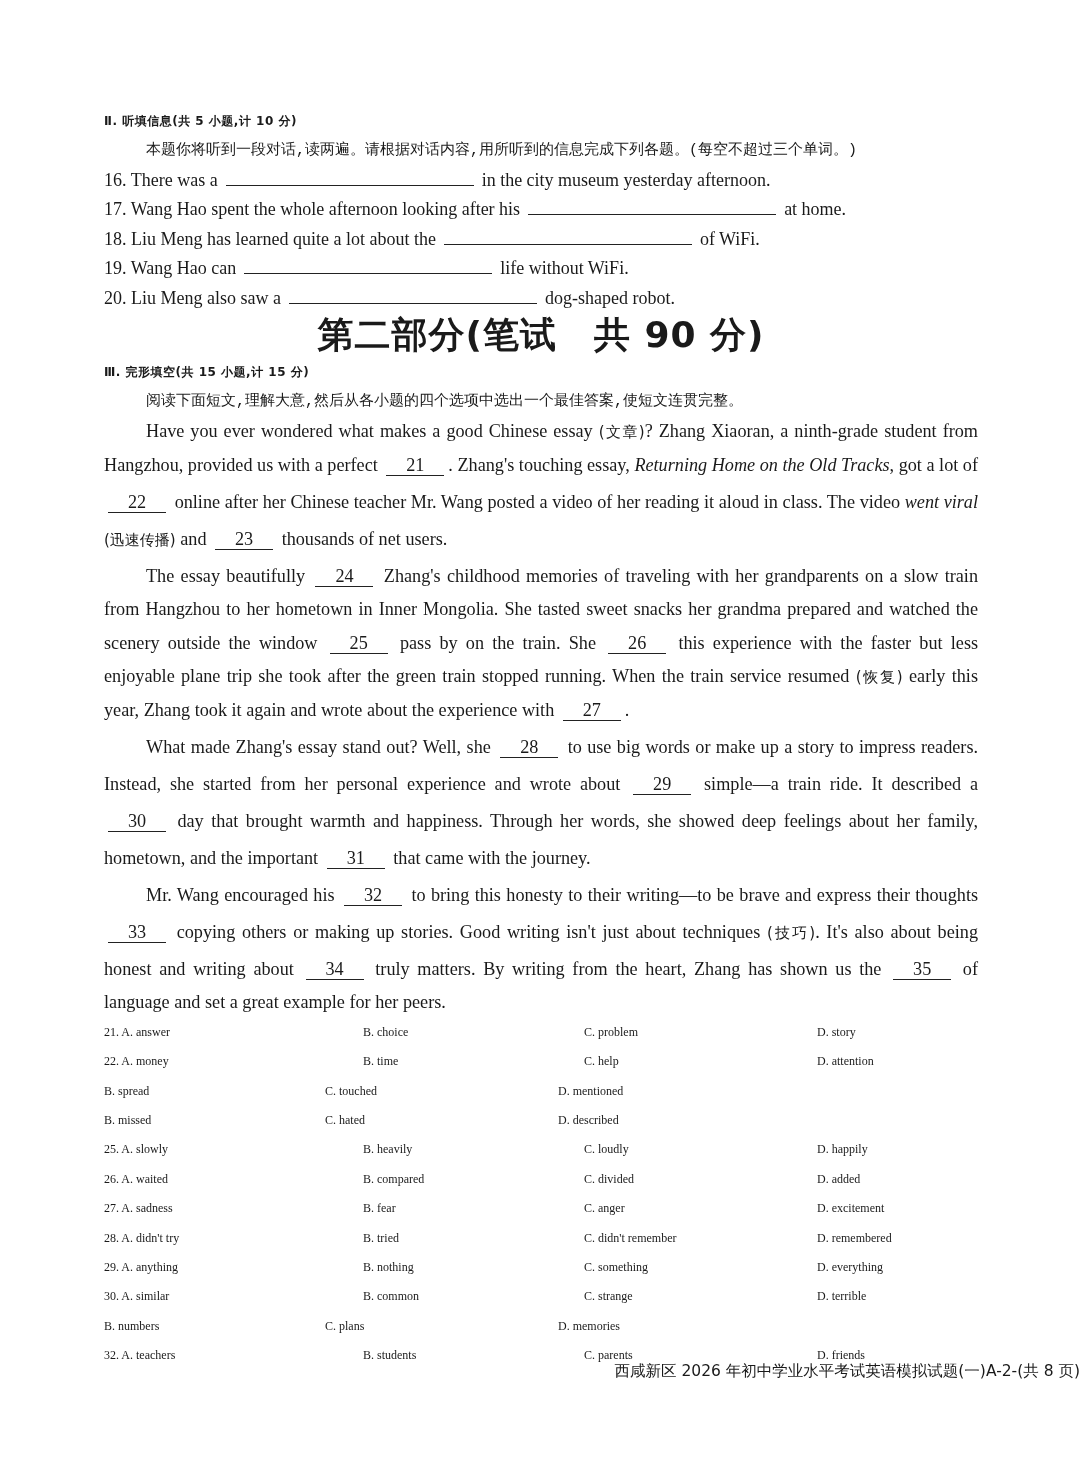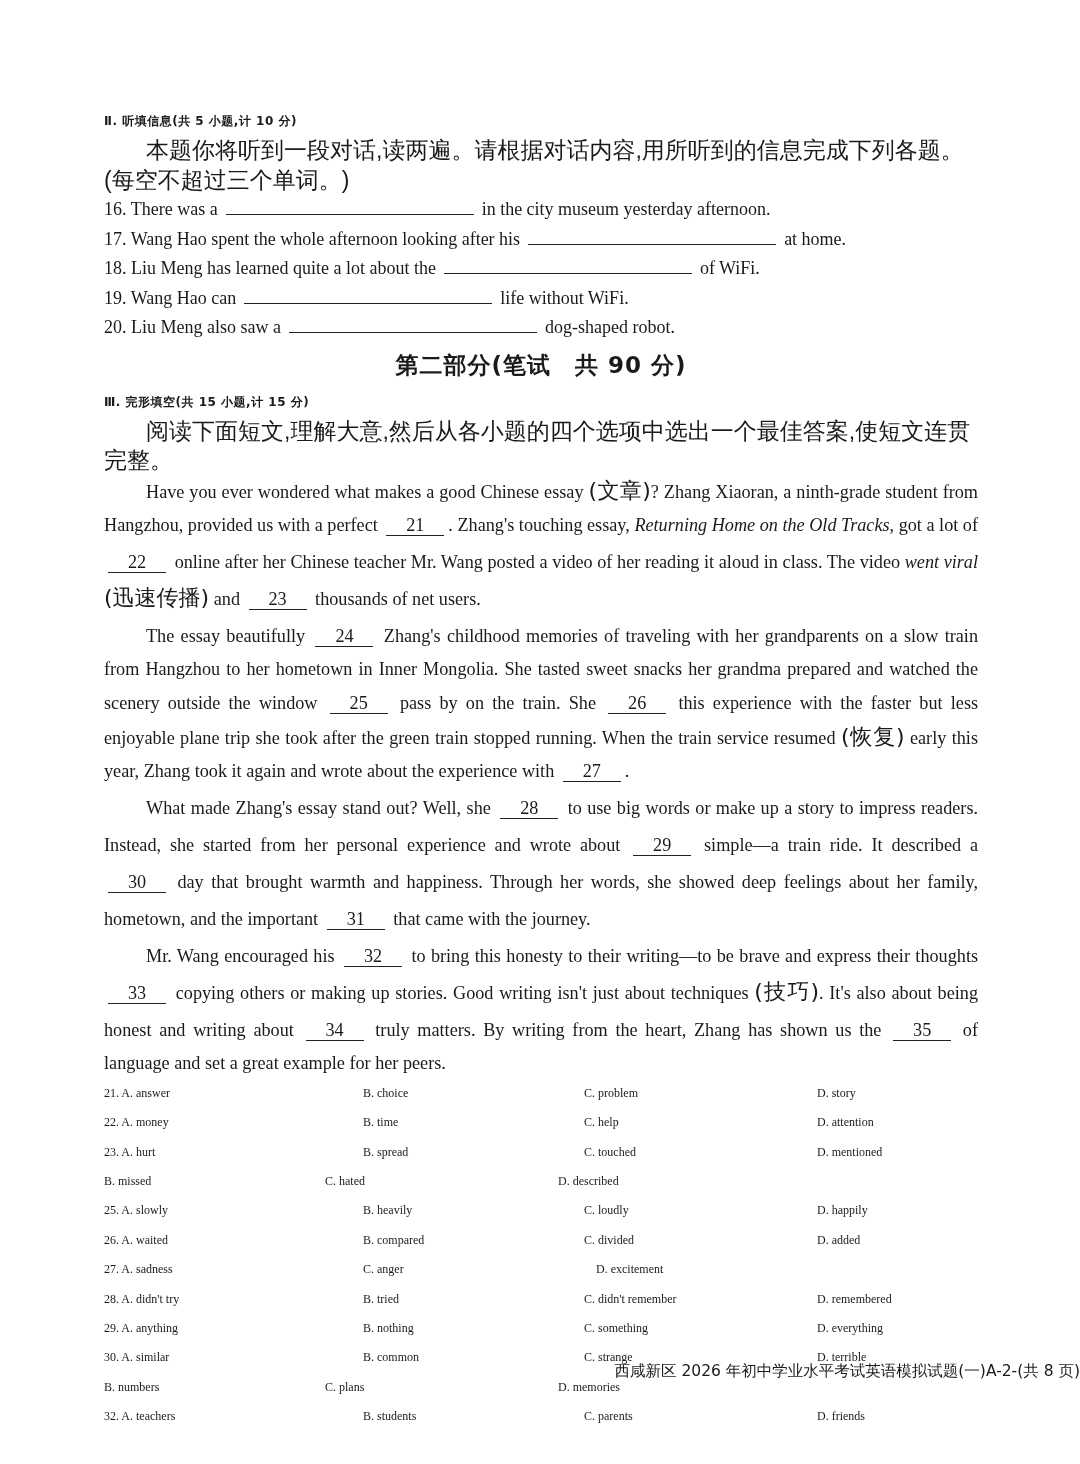--- a/index.html
+++ b/index.html
@@ -8,43 +8,43 @@
       color: #1a1a1a;
       font-family: "Liberation Serif", "DejaVu Serif", serif;
     }
     .page { position: absolute; left: 104px; top: 106px; width: 874px; }
     .sec-head {
       font-family: "DejaVu Sans", "Liberation Sans", sans-serif;
       font-weight: bold; font-size: 12px; line-height: 30px; height: 30px;
       letter-spacing: 0.5px;
     }
     .instr {
-      font-family: Liberation Sans, sans-serif;
-      font-size: 23px; line-height: 29.5px; text-indent: 42px;
+      font-family: Liberation Mono, monospace;
+      font-size: 15px; line-height: 29.5px; text-indent: 42px;
     }
     .listen-line { font-size: 18px; line-height: 29.5px; height: 29.5px; white-space: nowrap; }
     .fill {
       display: inline-block; border-bottom: 1.2px solid #222; height: 18px;
       vertical-align: baseline; margin: 0 8px;
     }
     .part-title {
       font-family: "DejaVu Sans", "Liberation Sans", sans-serif;
-      font-weight: bold; font-size: 23px; text-align: center;
+      font-weight: bold; font-size: 36px; text-align: center;
       line-height: 44px; height: 44px; margin: 0 0 0 0; letter-spacing: 1px;
     }
     .passage p {
       margin: 0; font-size: 18.2px; line-height: 29.6px;
       text-align: justify; text-indent: 42px;
     }
     .blank {
       display: inline-block; border-bottom: 1.2px solid #222;
       min-width: 58px; text-align: center; line-height: 20px; margin: 8px 4px;
       text-indent: 0;
     }
-    .cn { font-family: "DejaVu Sans", sans-serif; font-size: 22px; }
+    .cn { font-family: "DejaVu Sans", sans-serif; font-size: 15px; }
     .options { margin-top: 0; }
     .opt-row { display: flex; font-size: 12px; line-height: 29.4px; height: 29.4px; white-space: nowrap; }
     .opt-a { width: 259px; }
     .opt-b { width: 221px; }
     .opt-c { width: 233px; }
     .opt-d { width: 160px; }
     .footer {
       position: absolute; left: 0; width: 1080px; top: 1361px; text-align: right;
       font-family: "DejaVu Sans", "Liberation Sans", sans-serif; font-size: 15.5px;
     }
@@ -139,21 +139,20 @@
       <span class="opt-c">C. problem</span>
       <span class="opt-d">D. story</span>
     </div>
     <div class="opt-row">
       <span class="opt-a">22. A. money</span>
       <span class="opt-b">B. time</span>
       <span class="opt-c">C. help</span>
       <span class="opt-d">D. attention</span>
     </div>
     <div class="opt-row">
-      <span class="opt-a">23. A. hurt</span>
       <span class="opt-b">B. spread</span>
       <span class="opt-c">C. touched</span>
       <span class="opt-d">D. mentioned</span>
     </div>
     <div class="opt-row">
       <span class="opt-b">B. missed</span>
       <span class="opt-c">C. hated</span>
       <span class="opt-d">D. described</span>
     </div>
     <div class="opt-row">
@@ -163,20 +162,21 @@
       <span class="opt-d">D. happily</span>
     </div>
     <div class="opt-row">
       <span class="opt-a">26. A. waited</span>
       <span class="opt-b">B. compared</span>
       <span class="opt-c">C. divided</span>
       <span class="opt-d">D. added</span>
     </div>
     <div class="opt-row">
       <span class="opt-a">27. A. sadness</span>
+      <span class="opt-b">B. fear</span>
       <span class="opt-c">C. anger</span>
       <span class="opt-d">D. excitement</span>
     </div>
     <div class="opt-row">
       <span class="opt-a">28. A. didn't try</span>
       <span class="opt-b">B. tried</span>
       <span class="opt-c">C. didn't remember</span>
       <span class="opt-d">D. remembered</span>
     </div>
     <div class="opt-row">

